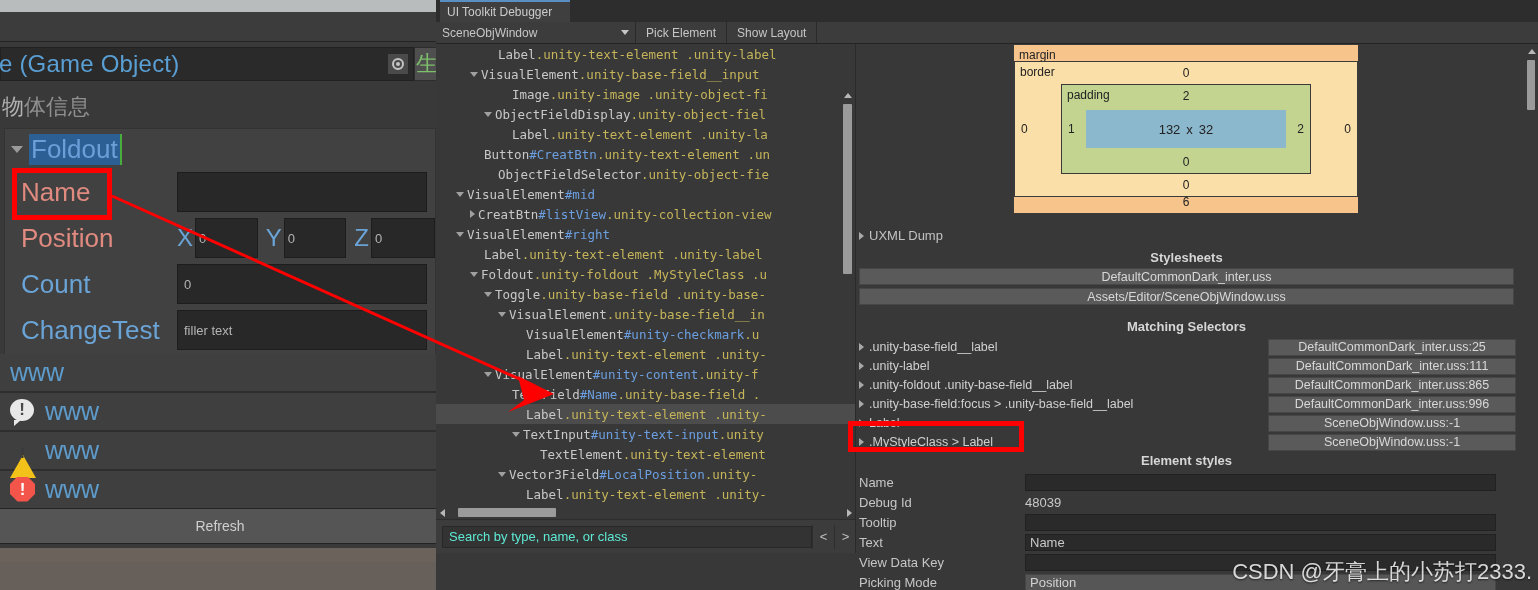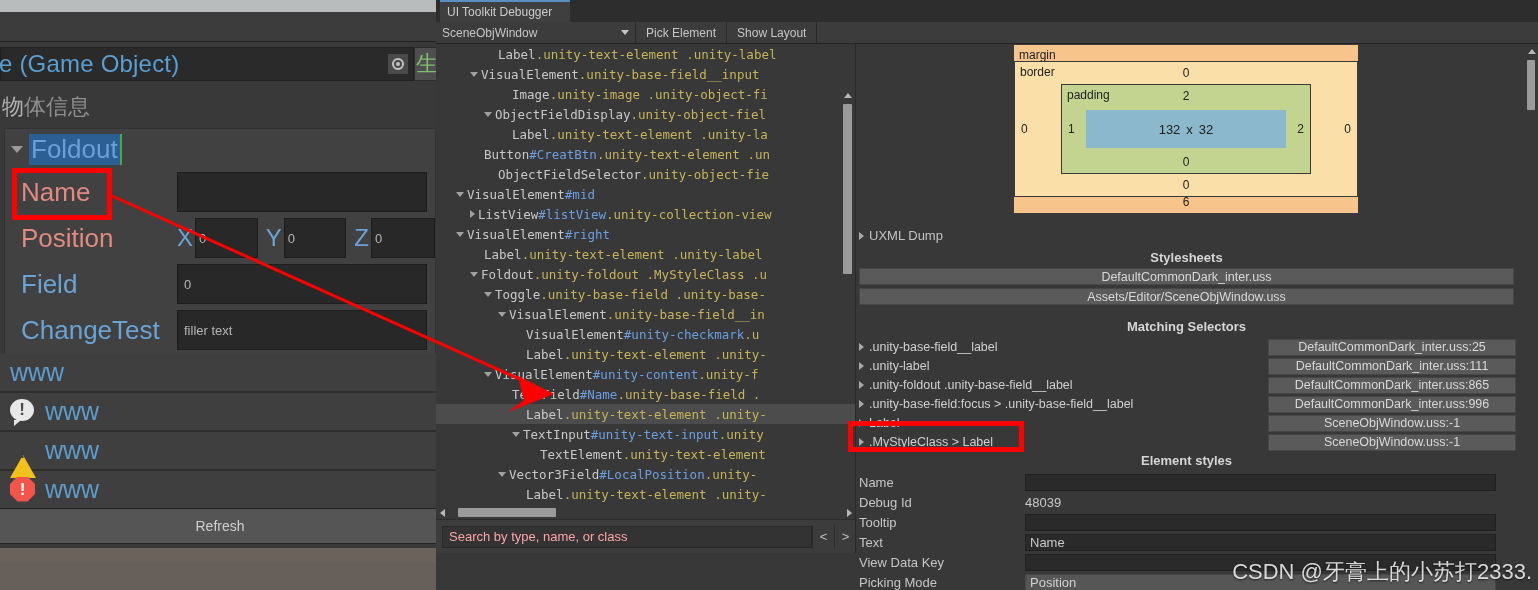--- a/index.html
+++ b/index.html
@@ -234,21 +234,21 @@
   .hs-tri-l { width:0;height:0;border-top:4px solid transparent;border-bottom:4px solid transparent;border-right:5px solid #b8b8b8; }
   .hs-tri-r { width:0;height:0;border-top:4px solid transparent;border-bottom:4px solid transparent;border-left:5px solid #b8b8b8; }
 
   .search-bar {
     position: absolute; left: 0; bottom: 0; width: 420px; height: 34px;
     background: #3c3c3c; display: flex; align-items: center;
     border-top: 1px solid #2d2d2d;
   }
   .search-input {
     flex: 1; height: 22px; margin: 0 0 0 6px; background: #333333;
-    border: 1px solid #282828; color: #fca5a5; font-size: 13px;
+    border: 1px solid #282828; color: #5eead4; font-size: 13px;
     display: flex; align-items: center; padding-left: 6px;
   }
   .nav-btn {
     width: 22px; height: 24px; background: #3c3c3c; color: #c0c0c0;
     font-size: 13px; display: flex; align-items: center; justify-content: center;
     border-left: 1px solid #2d2d2d;
   }
 
   
   .insp {
@@ -394,21 +394,21 @@
             <span class="vec-box">0</span>
           </span>
           <span class="vec-item">
             <span class="vec-axis">Z</span>
             <span class="vec-box">0</span>
           </span>
         </span>
       </div>
 
       <div class="field-row">
-        <span class="field-label norm field-name-label">Field</span>
+        <span class="field-label norm field-name-label">Count</span>
         <span class="text-input-box">0</span>
       </div>
 
       <div class="field-row">
         <span class="field-label norm field-name-label">ChangeTest</span>
         <span class="text-input-box">filler text</span>
       </div>
     </div>
 
     <div class="list-rows">
@@ -499,21 +499,21 @@
             <span class="t-type">ObjectFieldSelector</span>
             <span class="t-cls"> .unity-object-fie</span>
           </div>
           <div class="tree-row" style="padding-left: 20px;">
             <span class="tw tw-down"></span>
             <span class="t-type">VisualElement</span>
             <span class="t-id"> #mid</span>
           </div>
           <div class="tree-row" style="padding-left: 34px;">
             <span class="tw tw-right"></span>
-            <span class="t-type">ListView</span>
+            <span class="t-type">CreatBtn</span>
             <span class="t-id"> #listView</span>
             <span class="t-cls"> .unity-collection-view</span>
           </div>
           <div class="tree-row" style="padding-left: 20px;">
             <span class="tw tw-down"></span>
             <span class="t-type">VisualElement</span>
             <span class="t-id"> #right</span>
           </div>
           <div class="tree-row" style="padding-left: 34px;">
             <span class="tw tw-none"></span>

